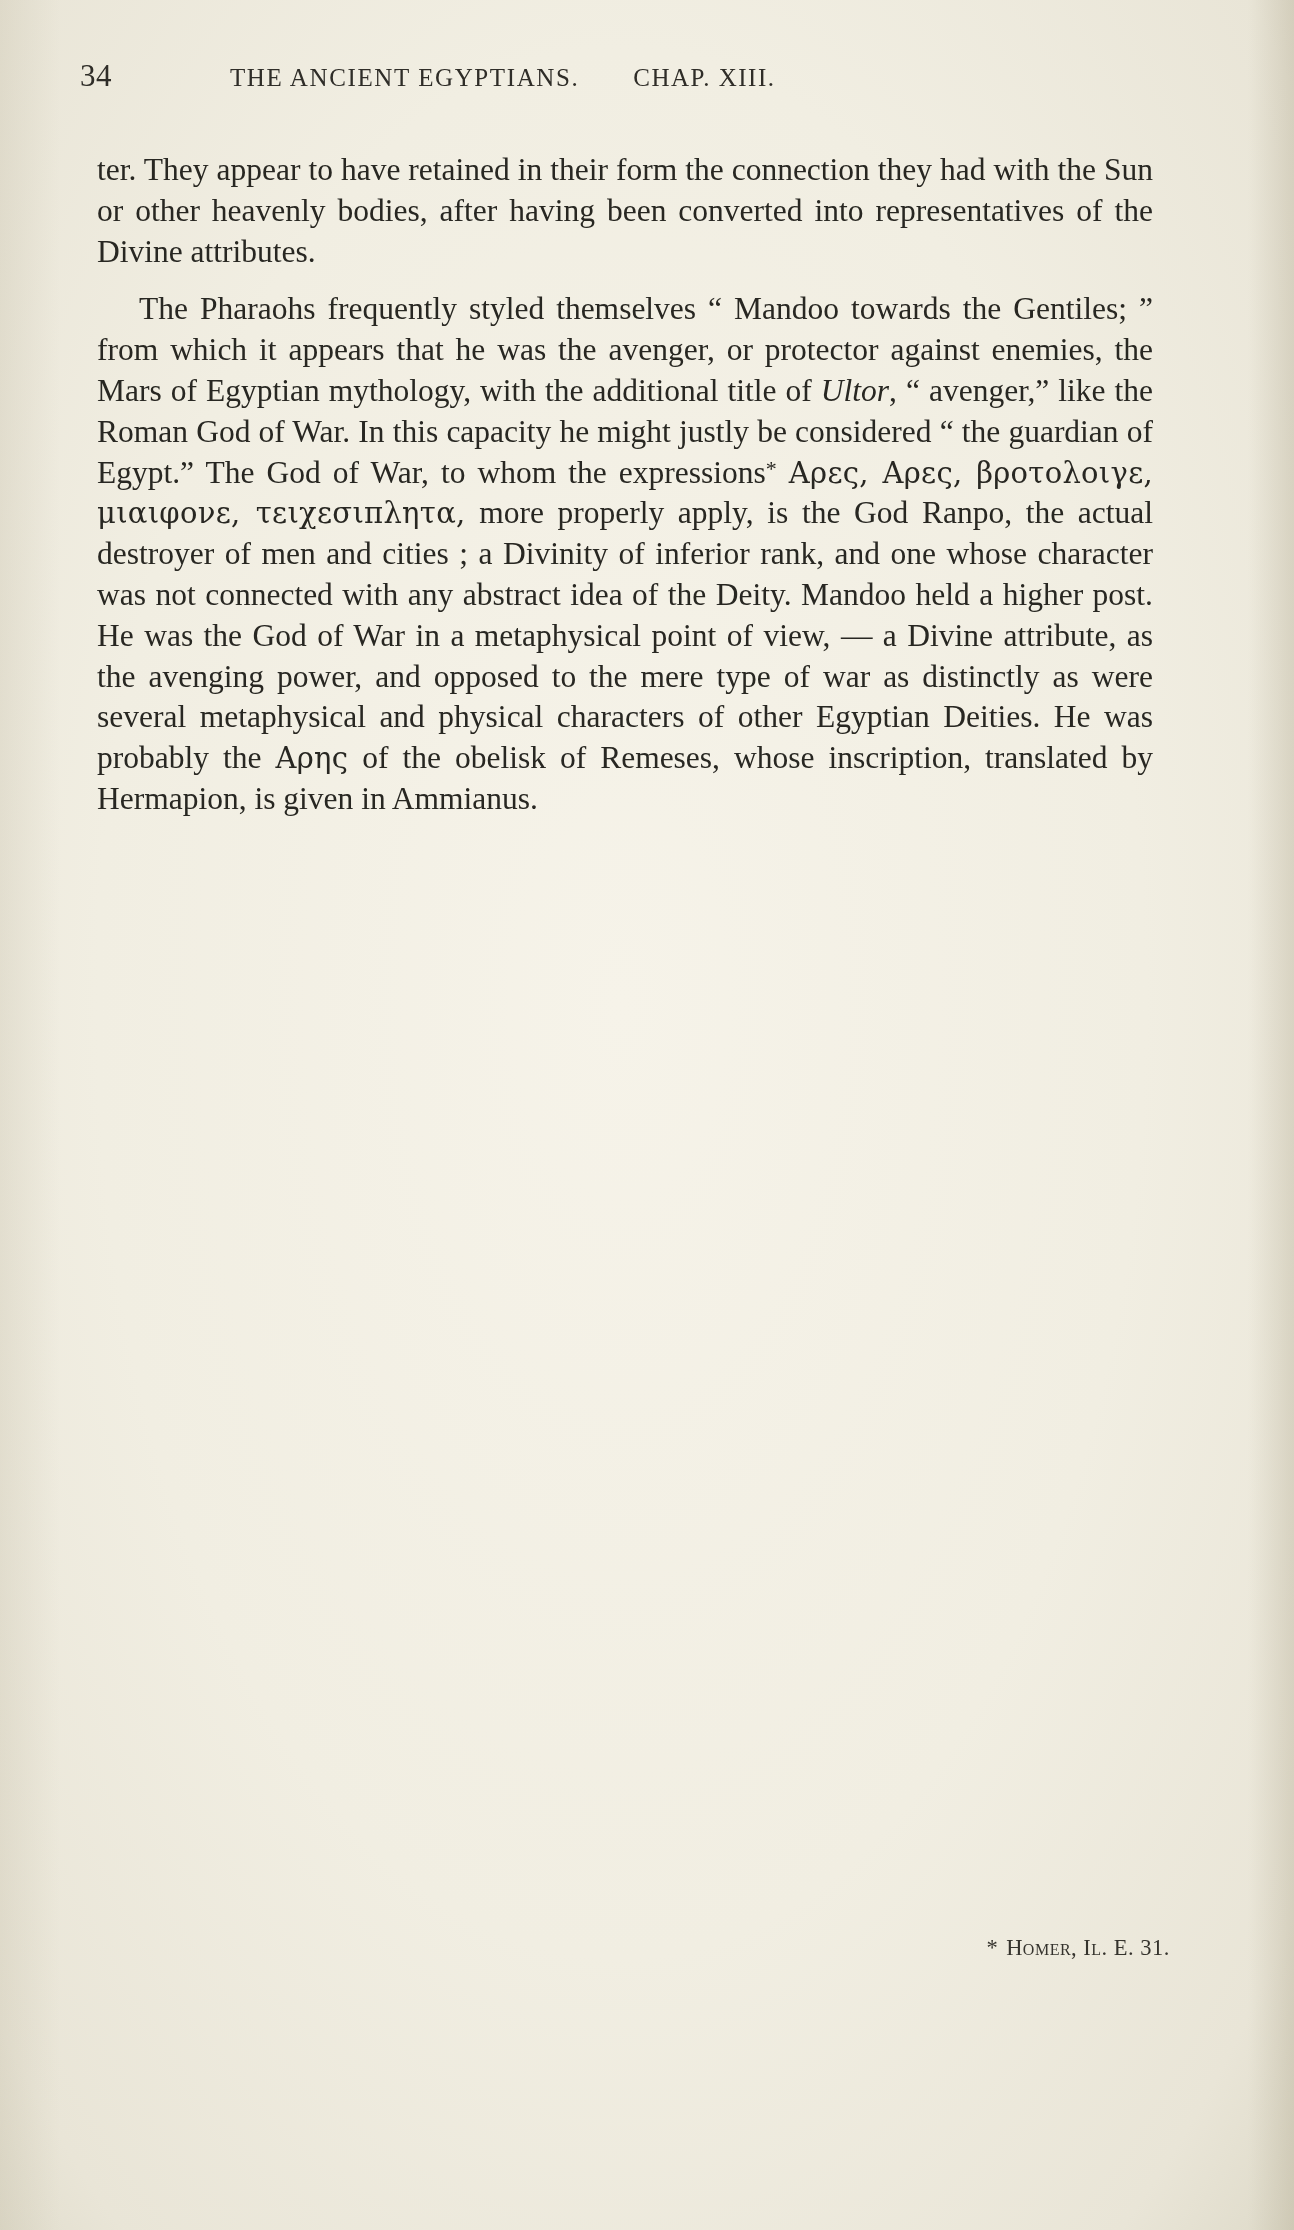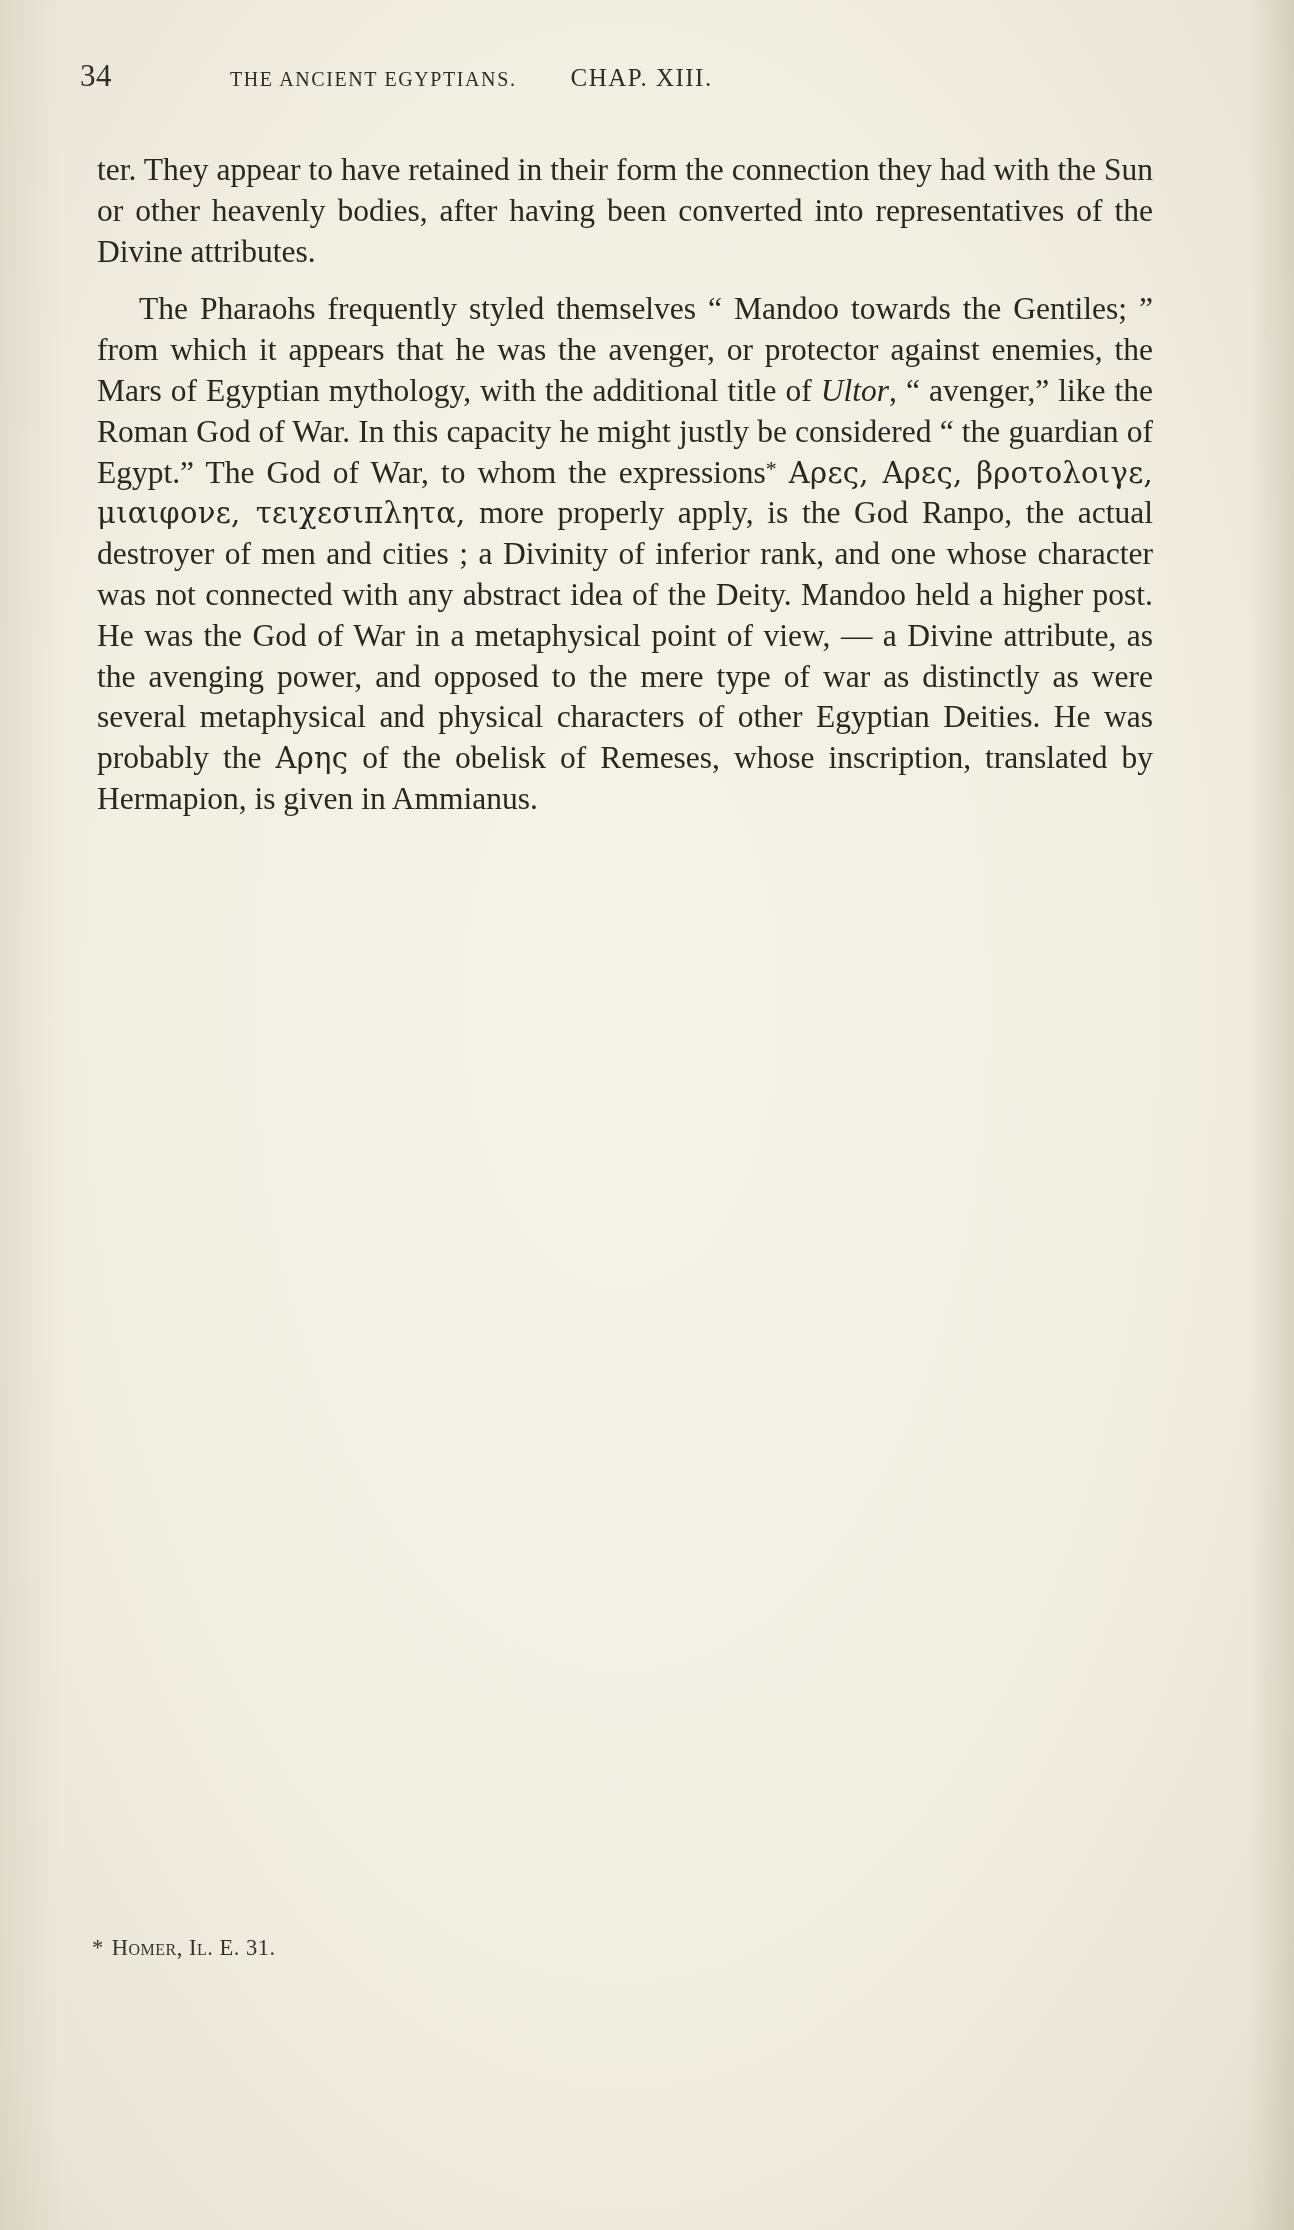--- a/index.html
+++ b/index.html
@@ -53,21 +53,21 @@
     margin-bottom: 58px;
     height: 34px;
   }
   .folio {
     font-size: 31px;
     letter-spacing: 0.5px;
     width: 150px;
     color: #2f2d28;
   }
   .running-title {
-    font-size: 20px;
+    font-size: 25px;
     letter-spacing: 1.6px;
     color: #2f2d28;
     white-space: nowrap;
   }
   .chap {
     font-size: 25px;
     letter-spacing: 1.5px;
     color: #2f2d28;
     margin-left: 54px;
     white-space: nowrap;
@@ -97,24 +97,24 @@
   em {
   }
   sup.fn {
     font-size: 22px;
     vertical-align: 7px;
     line-height: 0;
   }
 
   .footnote {
     position: absolute;
-    left: 92px;
+    left: 80px;
     top: 1935px;
     width: 1090px;
-    text-align: left;
+    text-align: right;
     font-size: 22.5px;
     letter-spacing: 0.5px;
     color: #35332d;
   }
   .footnote .star {
     margin-right: 8px;
   }
   .fn-small-caps {
     font-variant: small-caps;
   }

